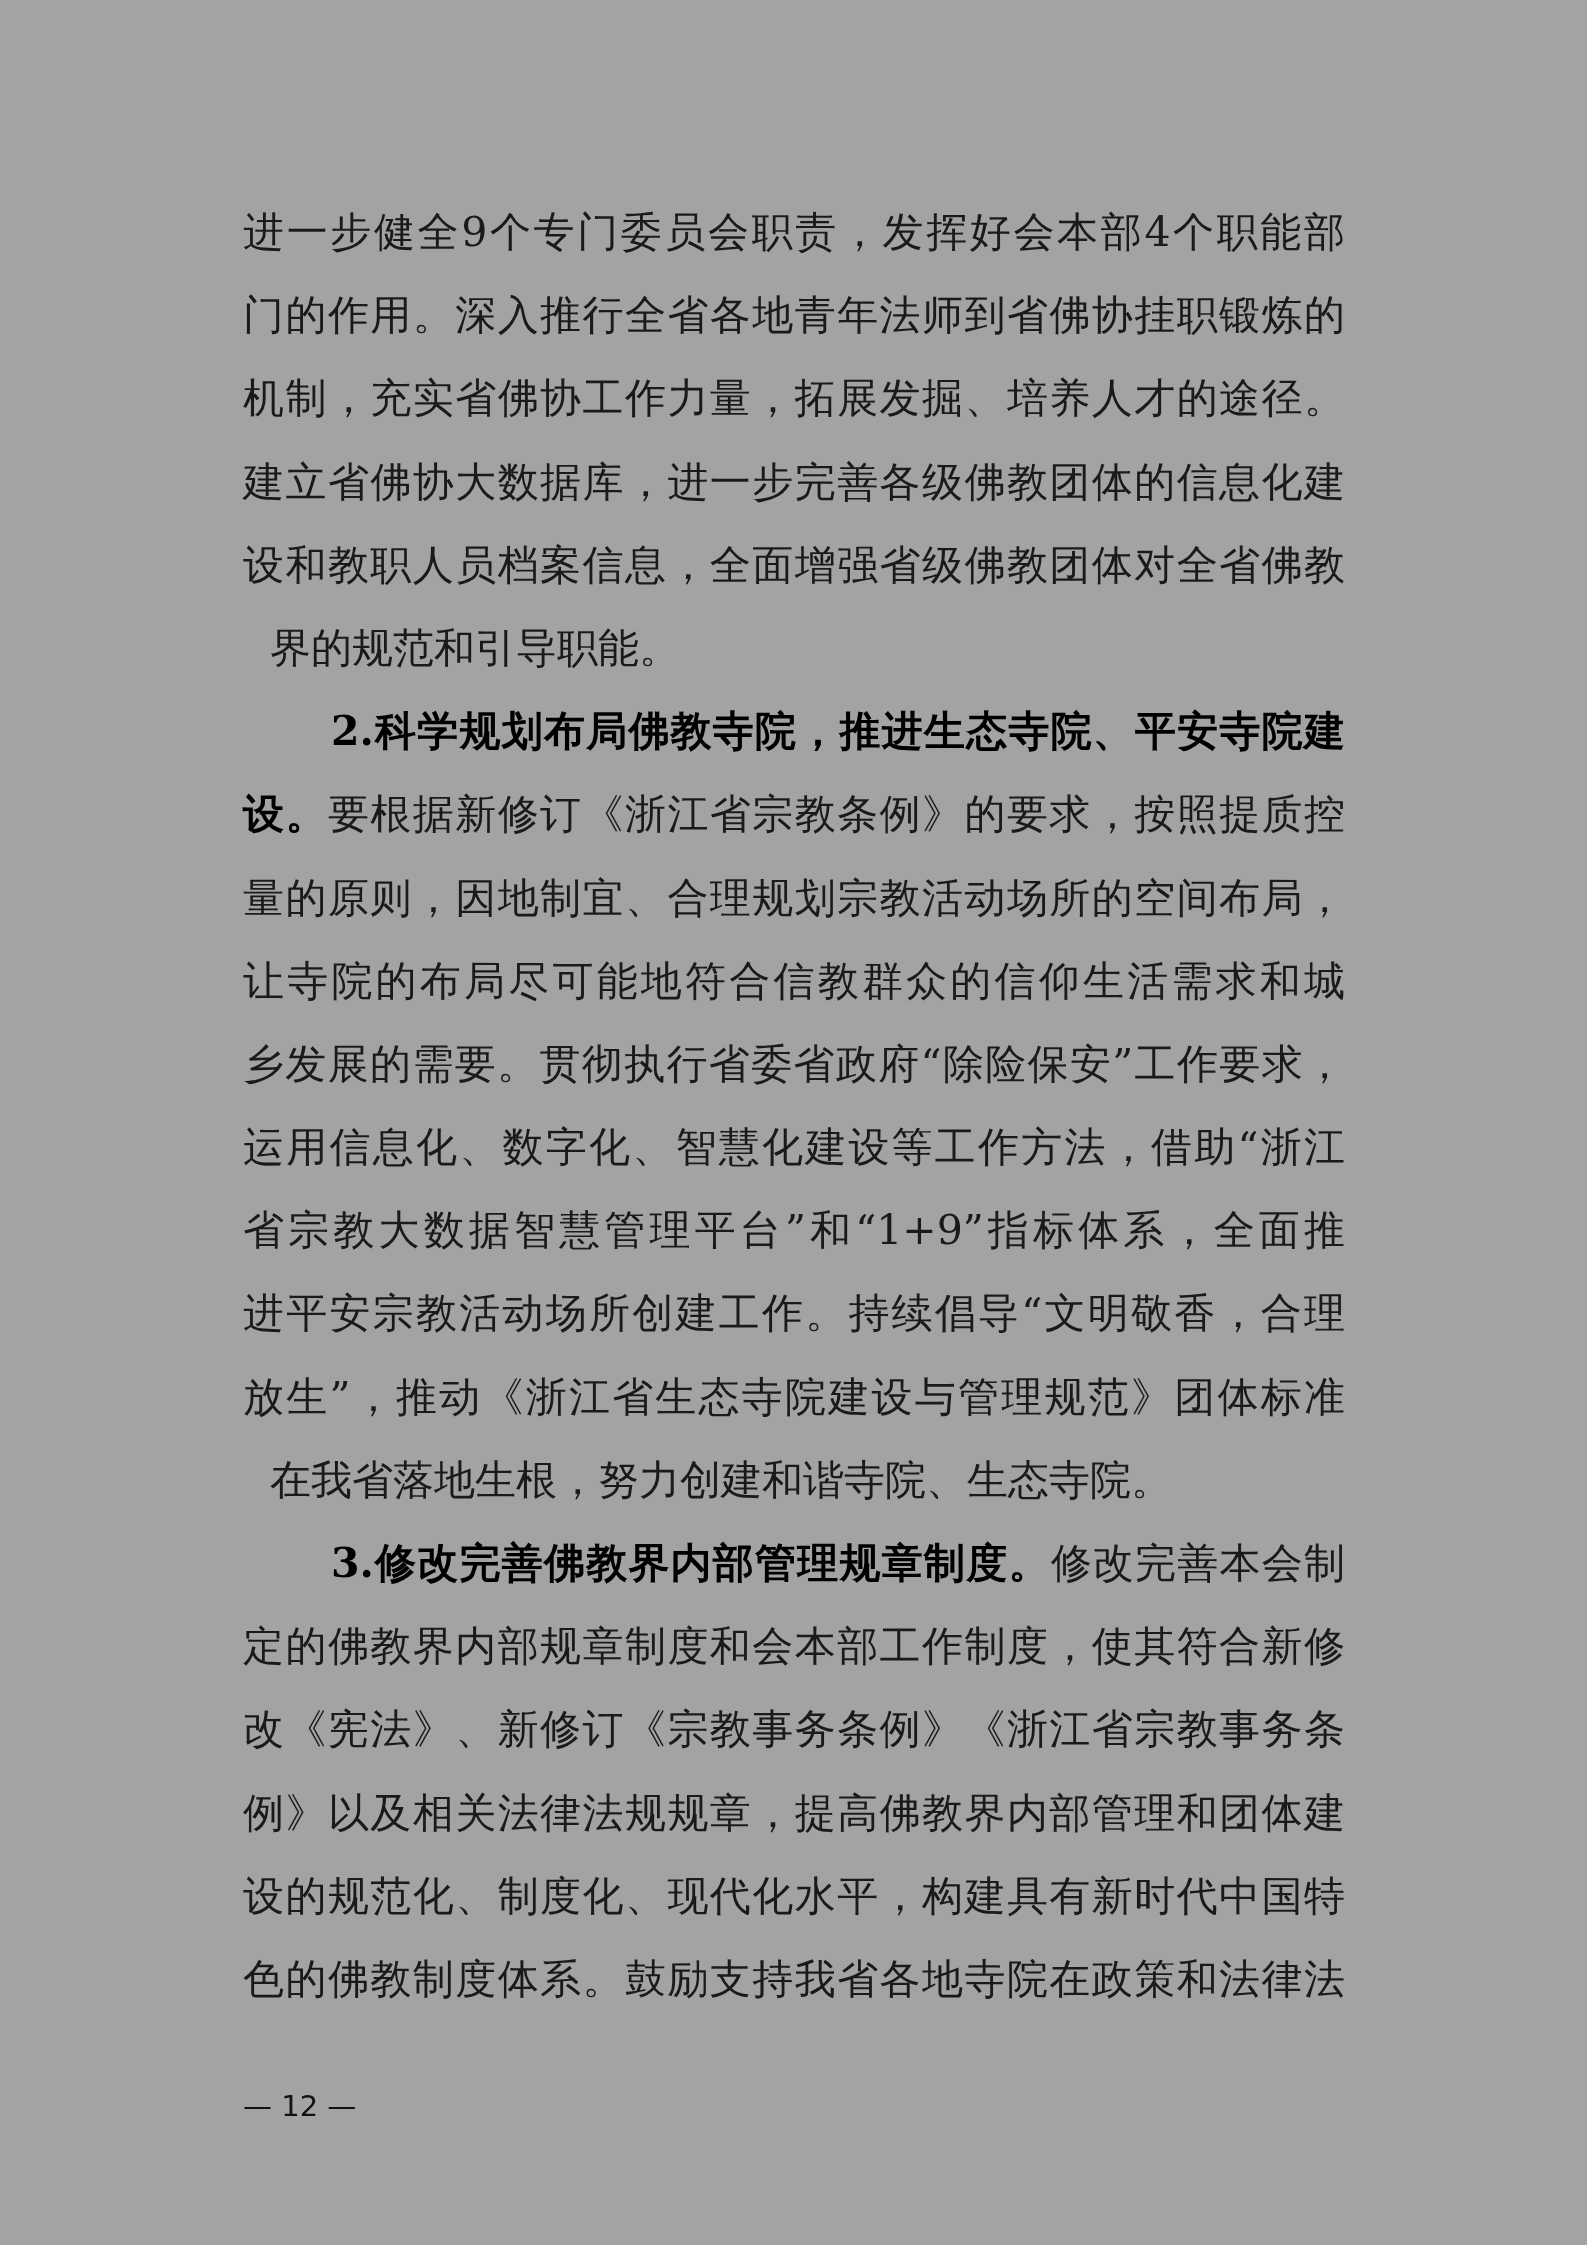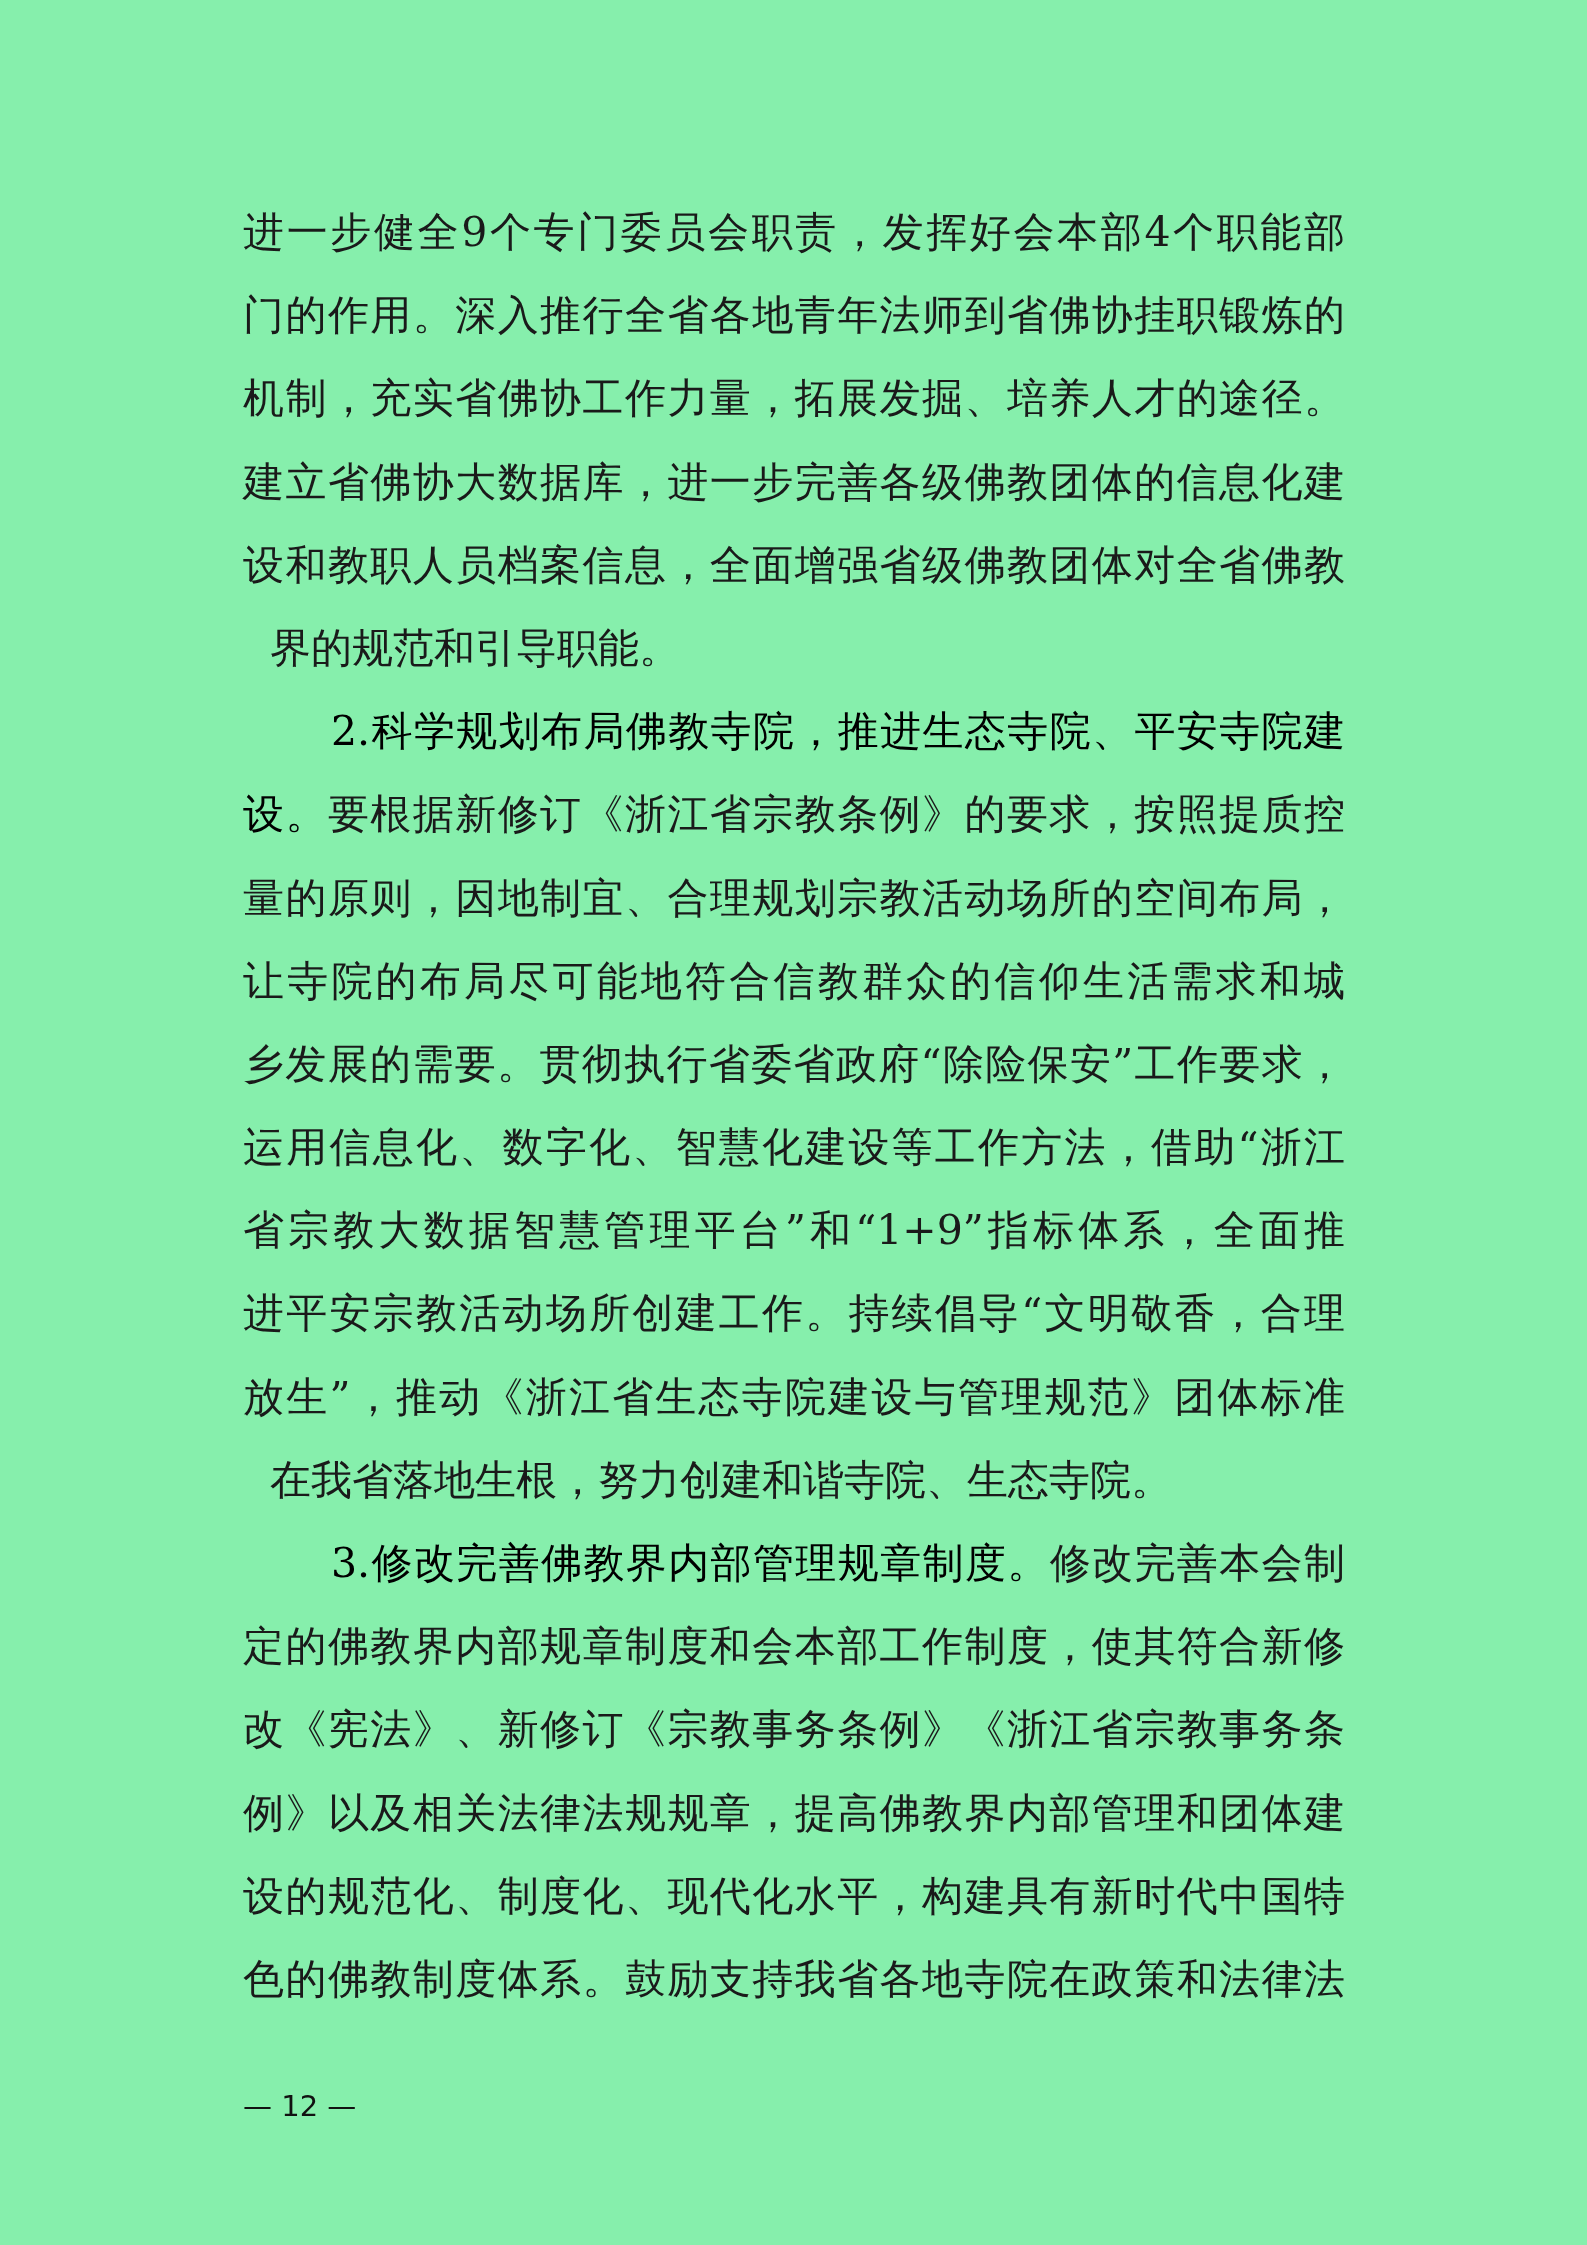--- a/index.html
+++ b/index.html
@@ -11,21 +11,21 @@
     width: 1587px;
     height: 2245px;
     position: relative;
     overflow: hidden;
   }
   .page {
     position: absolute;
     left: 0; top: 0;
     width: 1587px;
     height: 2245px;
-    background: #86efac;
+    background: #a3a3a3;
   }
   .body-text {
     position: absolute;
     left: 243px;
     top: 191px;
     width: 1102px;
   }
   .line {
     height: 83.2px;
     line-height: 83.2px;
@@ -38,21 +38,21 @@
     letter-spacing: 0;
   }
   .line.last {
     text-align-last: left;
     margin-left: 27px;
   }
   .line.indent {
     padding-left: 88px;
   }
   .heading {
-    font-weight: normal;
+    font-weight: bold;
     color: #000000;
   }
   .page-number {
     position: absolute;
     left: 243px;
     top: 2084px;
     font-family: "DejaVu Sans", "Liberation Sans", sans-serif;
     font-size: 29px;
     color: #111111;
     line-height: 44px;

